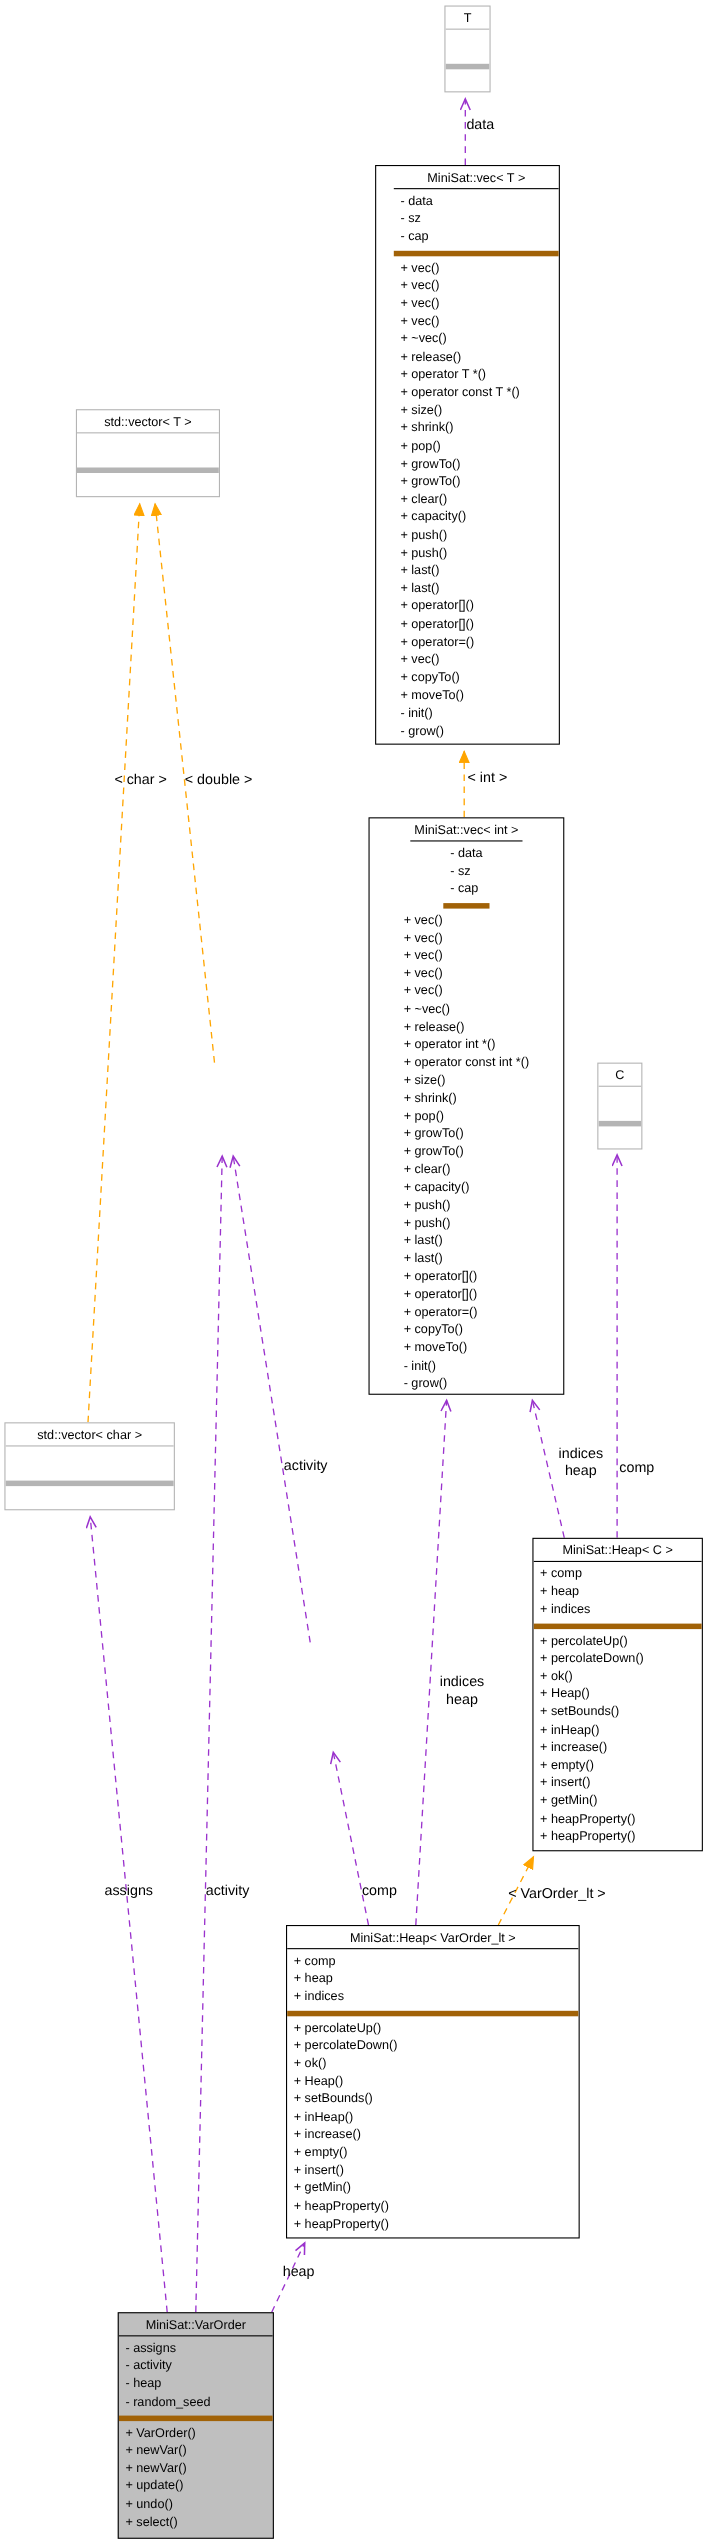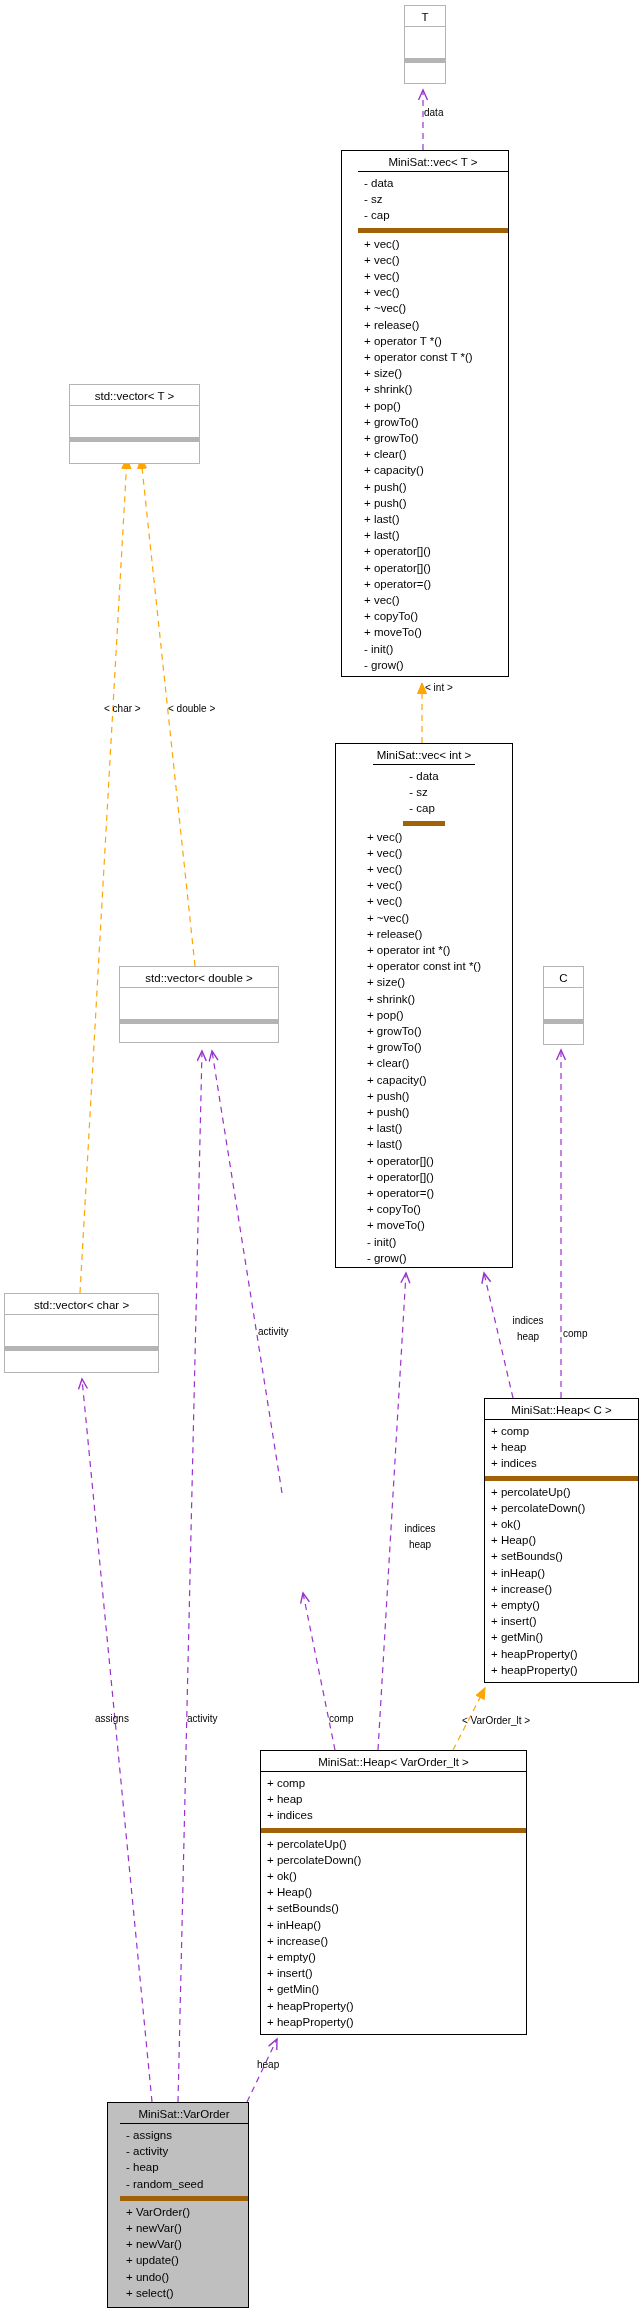--- a/index.html
+++ b/index.html
@@ -9,21 +9,21 @@
   .box{position:absolute;box-sizing:border-box;background:#fff;border:1px solid #000;
        display:flex;flex-direction:column;font-size:11.5px;overflow:hidden;}
   .box .title{text-align:center;padding:5px 4px 3px;border-bottom:1px solid #000;white-space:nowrap;}
   .box .sec{padding:3px 6px 4px;border-bottom:5px solid #a16207;}
   .box .sec.last{border-bottom:none;flex:1;}
   .box .sec.blank{min-height:24px;}
   .member{white-space:nowrap;line-height:16.2px;}
   .box.ext{border-color:#b4b4b4;}
   .box.ext .title,.box.ext .sec{border-color:#b4b4b4;}
   .box.hl{background:#bfbfbf;}
-  .edge-label{position:absolute;font-size:10px;line-height:16px;white-space:nowrap;}
+  .edge-label{position:absolute;font-size:13px;line-height:16px;white-space:nowrap;}
   .edge-label.ctr{text-align:center;}
 </style>
 </head>
 <body>
 
 <div id="diagram">
 
   <svg class="edges" width="642" height="2314">
     <defs>
       <marker id="oa" markerWidth="14" markerHeight="12" refX="11" refY="5" orient="auto" markerUnits="userSpaceOnUse">
@@ -89,21 +89,21 @@
         <div class="member">+ operator[]()</div>
         <div class="member">+ operator=()</div>
         <div class="member">+ vec()</div>
         <div class="member">+ copyTo()</div>
         <div class="member">+ moveTo()</div>
         <div class="member">- init()</div>
         <div class="member">- grow()</div>
       </div>
   </div>
 
-  <div class="box ext" style="left:69px;top:372px;width:131px;height:80px;margin-top:12px;">
+  <div class="box ext" style="left:69px;top:372px;width:131px;height:80px;">
     <div class="title">std::vector&lt; T &gt;</div>
     <div class="sec blank"></div>
     <div class="sec blank last"></div>
   </div>
 
   <div class="box" style="left:335px;top:743px;width:178px;height:525px;align-items:center;">
     <div class="title">MiniSat::vec&lt; int &gt;</div>
     <div class="sec">
         <div class="member">- data</div>
         <div class="member">- sz</div>
@@ -133,25 +133,20 @@
         <div class="member">+ operator[]()</div>
         <div class="member">+ operator[]()</div>
         <div class="member">+ operator=()</div>
         <div class="member">+ copyTo()</div>
         <div class="member">+ moveTo()</div>
         <div class="member">- init()</div>
         <div class="member">- grow()</div>
       </div>
   </div>
 
-  <div class="box ext" style="left:119px;top:966px;width:160px;height:77px;">
-    <div class="title">std::vector&lt; double &gt;</div>
-    <div class="sec blank"></div>
-    <div class="sec blank last"></div>
-  </div>
 
   <div class="box ext" style="left:543px;top:966px;width:41px;height:79px;">
     <div class="title">C</div>
     <div class="sec blank"></div>
     <div class="sec blank last"></div>
   </div>
 
   <div class="box ext" style="left:4px;top:1293px;width:155px;height:80px;">
     <div class="title">std::vector&lt; char &gt;</div>
     <div class="sec blank"></div>
@@ -198,40 +193,40 @@
         <div class="member">+ inHeap()</div>
         <div class="member">+ increase()</div>
         <div class="member">+ empty()</div>
         <div class="member">+ insert()</div>
         <div class="member">+ getMin()</div>
         <div class="member">+ heapProperty()</div>
         <div class="member">+ heapProperty()</div>
       </div>
   </div>
 
-  <div class="box hl" style="left:107px;top:2102px;width:142px;height:206px;padding-left:12px;">
+  <div class="box hl" style="left:107px;top:2102px;width:142px;height:206px;">
     <div class="title">MiniSat::VarOrder</div>
     <div class="sec">
         <div class="member">- assigns</div>
         <div class="member">- activity</div>
         <div class="member">- heap</div>
         <div class="member">- random_seed</div>
       </div>
     <div class="sec last">
         <div class="member">+ VarOrder()</div>
         <div class="member">+ newVar()</div>
         <div class="member">+ newVar()</div>
         <div class="member">+ update()</div>
         <div class="member">+ undo()</div>
         <div class="member">+ select()</div>
       </div>
   </div>
 
   <div class="edge-label" style="left:424px;top:105px;">data</div>
-  <div class="edge-label" style="left:425px;top:680px;">&lt; int &gt;</div>
+  <div class="edge-label" style="left:425px;top:699px;">&lt; int &gt;</div>
   <div class="edge-label" style="left:104px;top:701px;">&lt; char &gt;</div>
   <div class="edge-label" style="left:168px;top:701px;">&lt; double &gt;</div>
   <div class="edge-label" style="left:258px;top:1324px;">activity</div>
   <div class="edge-label ctr" style="left:500px;top:1313px;width:56px;">
     <div>indices</div>
     <div>heap</div>
   </div>
   <div class="edge-label" style="left:563px;top:1326px;">comp</div>
   <div class="edge-label ctr" style="left:392px;top:1521px;width:56px;">
     <div>indices</div>

